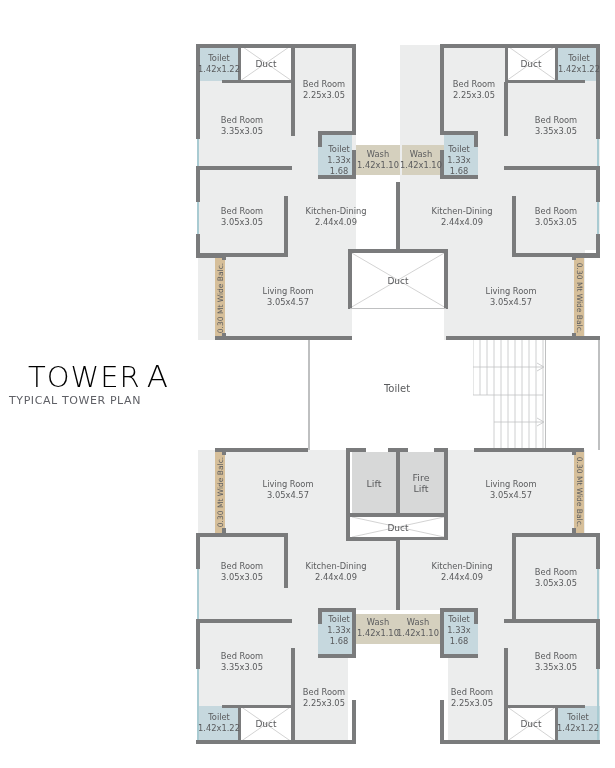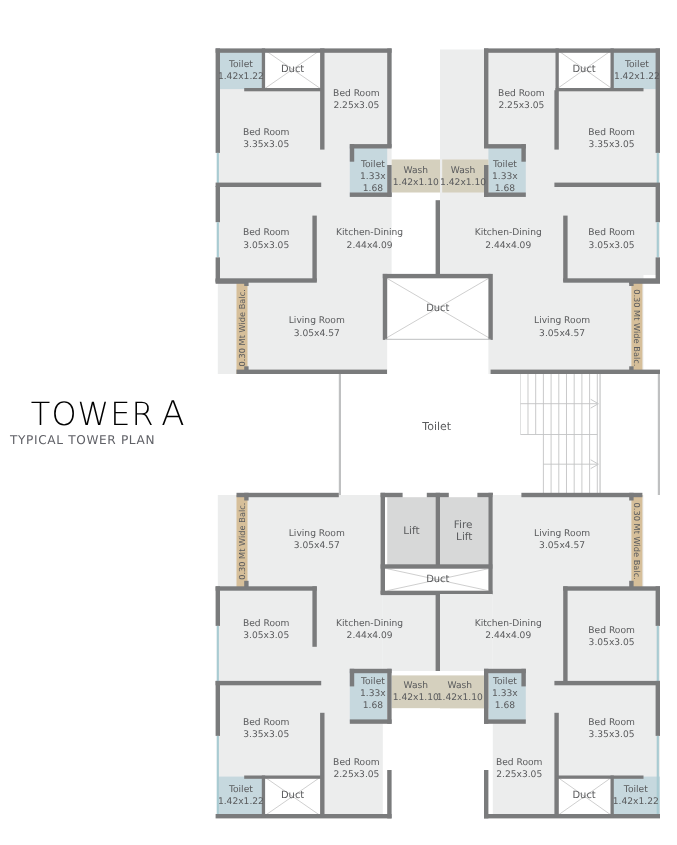--- a/index.html
+++ b/index.html
@@ -299,21 +299,21 @@
       </svg>
     <div class="wall" style="left:346px;top:448px;width:4px;height:92px;"></div>
     <div class="wall" style="left:444px;top:448px;width:4px;height:92px;"></div>
     <div class="wall" style="left:396px;top:448px;width:4px;height:68px;"></div>
     <div class="wall" style="left:346px;top:513px;width:102px;height:4px;"></div>
     <div class="wall" style="left:346px;top:537px;width:102px;height:4px;"></div>
     <div class="wall" style="left:346px;top:448px;width:20px;height:4px;"></div>
     <div class="wall" style="left:388px;top:448px;width:20px;height:4px;"></div>
     <div class="wall" style="left:434px;top:448px;width:14px;height:4px;"></div>
     <div class="lbl" style="left:374px;top:483px;font-size:9.5px;">Lift</div>
-    <div class="lbl" style="left:421px;top:483px;font-size:9.5px;text-align:right;">
+    <div class="lbl" style="left:421px;top:483px;font-size:9.5px;">
         <span>Fire</span>
         <span>Lift</span>
       </div>
     <div class="lbl" style="left:398px;top:528px;font-size:9px;">Duct</div>
   </div>
 
   <div>
     <div class="room" style="left:448px;top:450px;width:152px;height:292px;"></div>
     <div class="room" style="left:400px;top:540px;width:48px;height:70px;"></div>
     <div class="balc" style="left:574px;top:450px;width:10px;height:85px;"></div>

